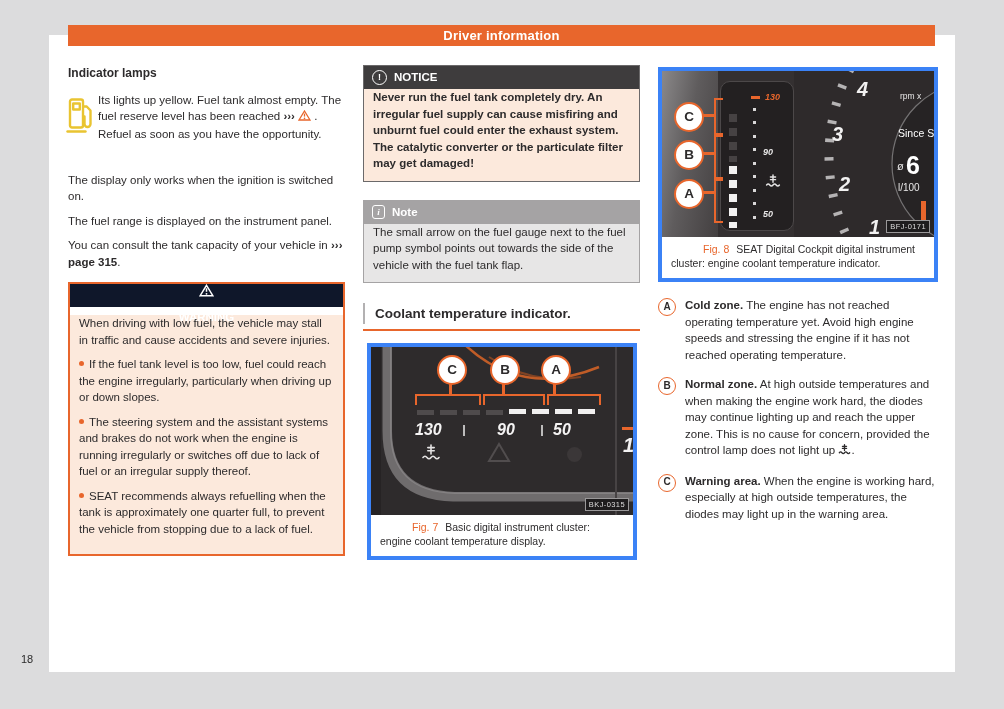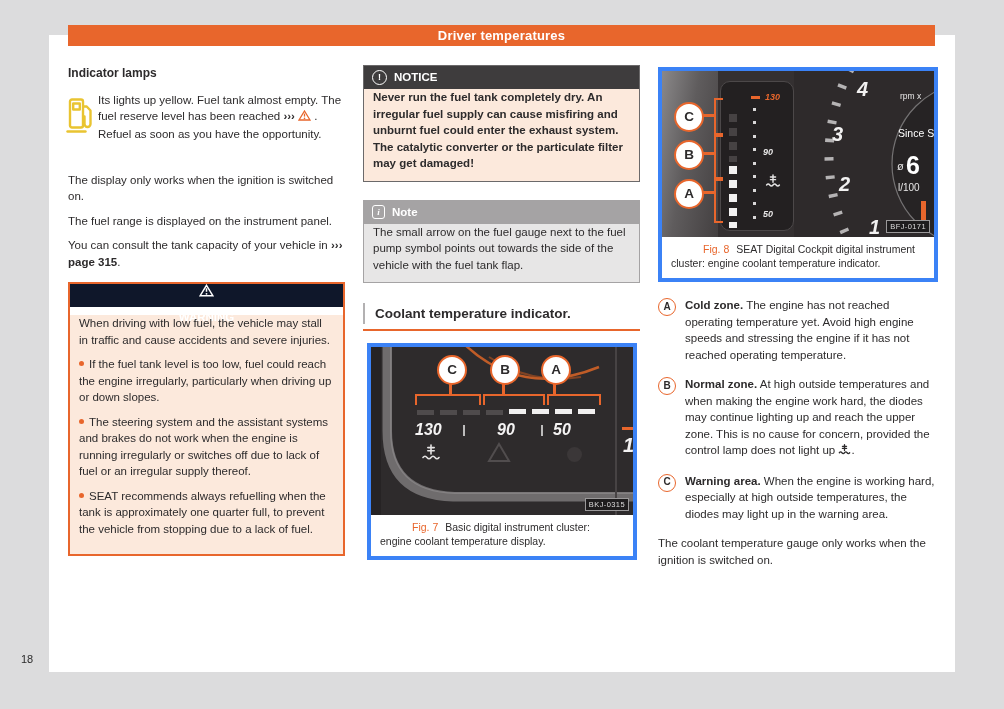--- a/index.html
+++ b/index.html
@@ -103,21 +103,21 @@
   .zone-term{font-weight:bold;}
   svg text{font-family:"Liberation Sans",sans-serif;}
 </style>
 </head>
 <body>
 
 <div class="canvas">
   <div class="page"></div>
 
   <div class="header-bar">
-    <span>Driver temperatures</span>
+    <span>Driver information</span>
   </div>
 
   <div class="page-number">18</div>
 
   <div class="page" style="background:transparent;">
 
     <div class="col col-left">
       <div class="h-small">Indicator lamps</div>
 
       <div class="fuel-row">
@@ -354,17 +354,16 @@
         </div>
         <div class="zone">
           <div class="zone-marker">C</div>
           <div>
             <span class="zone-term">Warning area.</span>
             <span>When the engine is working hard, especially at high outside temperatures, the diodes may light up in the warning area.</span>
           </div>
         </div>
       </div>
 
-      <p style="margin-top:2px;">The coolant temperature gauge only works when the ignition is switched on.</p>
     </div>
 
   </div>
 </div>
 
 </body></html>

